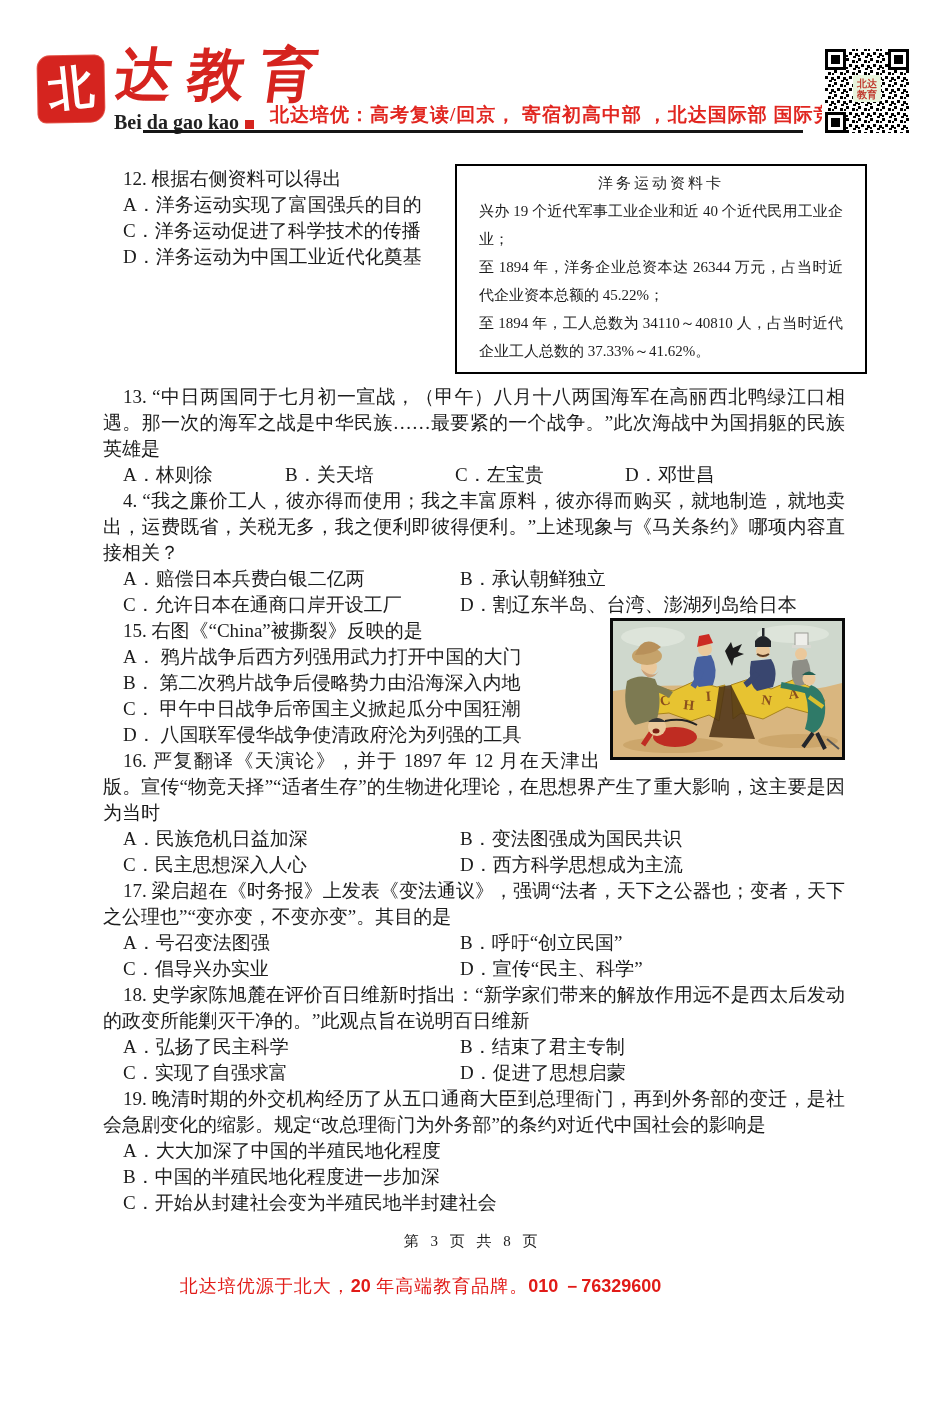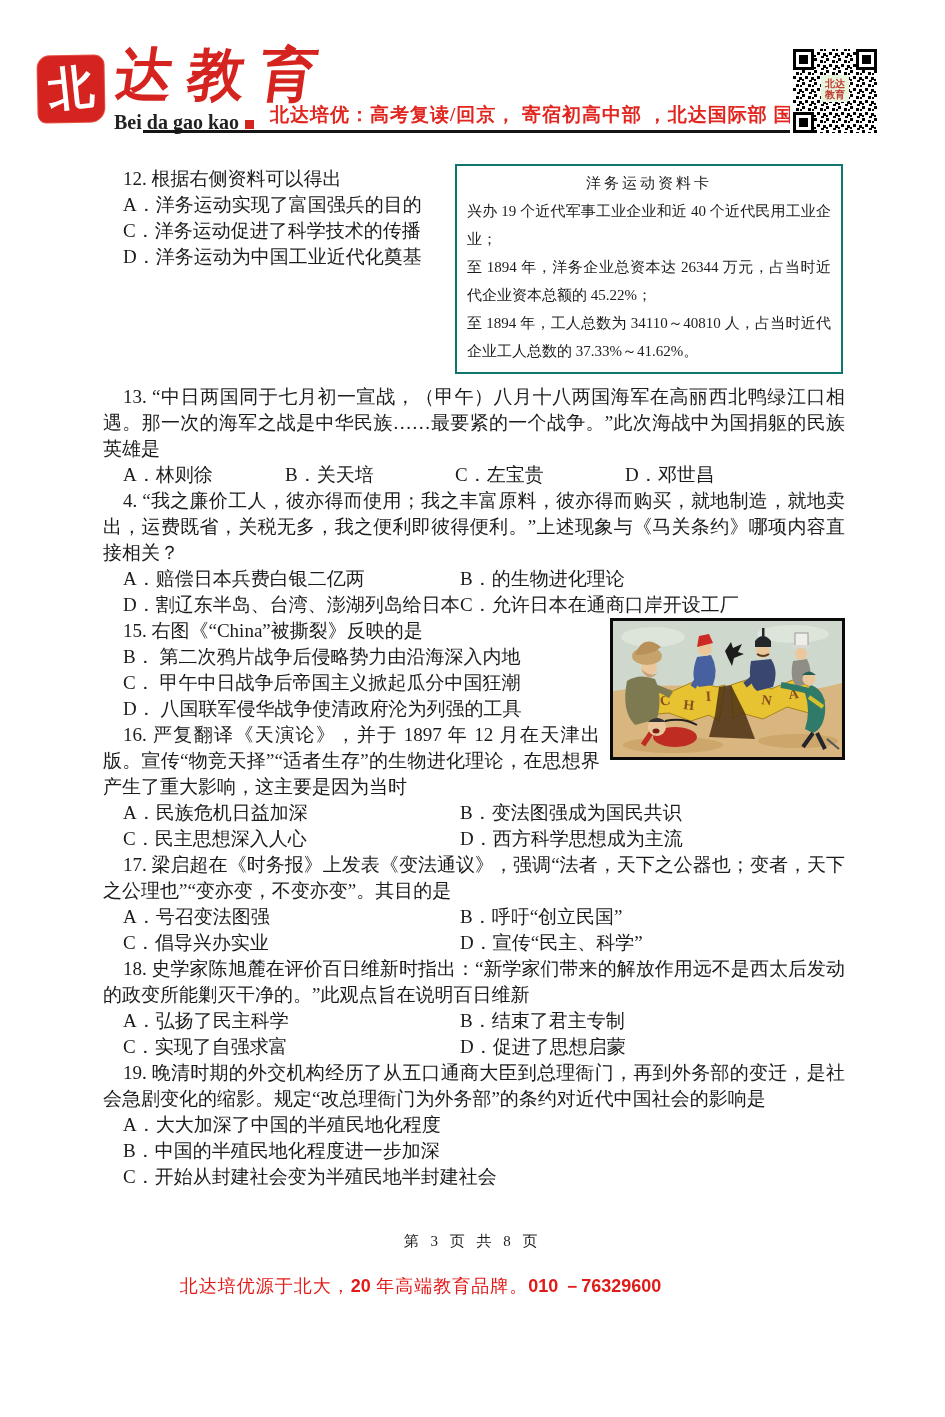--- a/index.html
+++ b/index.html
@@ -12,34 +12,34 @@
         border-radius:12px 9px 14px 8px;display:flex;align-items:center;justify-content:center;
         transform:rotate(-1deg);box-shadow:0 0 0 1px #e4564b;}
   .seal span{color:#fff;font-size:46px;font-weight:bold;line-height:1;transform:rotate(-5deg);}
   .brand{position:absolute;left:116px;top:46px;font-size:57px;font-weight:bold;color:#d5241f;
          letter-spacing:15px;line-height:1;transform:skewX(-8deg);white-space:nowrap;}
   .brand-sub{position:absolute;left:114px;top:111px;font-size:20px;font-weight:bold;color:#222;white-space:nowrap;}
   .brand-sub .sq{display:inline-block;width:9px;height:9px;background:#d5241f;margin-left:6px;}
   .slogan{position:absolute;left:270px;top:102px;font-size:19px;font-weight:bold;color:#e12620;
           letter-spacing:1px;white-space:nowrap;}
   .header-rule{position:absolute;left:143px;top:130px;width:660px;height:3px;background:#151515;}
-  .qr{position:absolute;left:790px;top:46px;width:90px;height:90px;}
+  .qr{position:absolute;left:822px;top:46px;width:90px;height:90px;}
 
   
   .content{position:absolute;left:103px;top:166px;width:742px;font-size:19px;line-height:26px;}
   p.stem{margin:0;text-indent:20px;text-align:justify;}
   .opts-single{padding-left:20px;}
   .opts-single div{white-space:nowrap;}
   .opts-row{display:grid;grid-template-columns:162px 170px 170px 1fr;padding-left:20px;}
   .opts-grid{display:grid;grid-template-columns:337px 1fr;padding-left:20px;}
   .q13m{margin-top:10px;}
 
   .q12row{display:flex;}
   .q12col{width:352px;flex:none;}
-  .card{flex:none;width:364px;border:2px solid #0f766e;padding:3px 10px 7px;font-size:15px;
+  .card{flex:none;width:364px;border:2px solid #000000;padding:3px 22px 7px;font-size:15px;
         line-height:28px;margin-top:-2px;align-self:flex-start;}
   .card-title{text-align:center;letter-spacing:3px;}
   .card p{margin:0;text-align:justify;}
 
   .cartoon{float:right;width:229px;height:136px;border:3px solid #0a0a0a;margin-left:10px;margin-bottom:6px;}
   .q1516:after{content:"";display:block;clear:both;}
 
   
   .page-info{position:absolute;left:0;top:1232px;width:945px;text-align:center;font-size:15px;
              letter-spacing:4px;color:#1c1c1c;}
@@ -126,23 +126,23 @@
         <div>B．关天培</div>
         <div>C．左宝贵</div>
         <div>D．邓世昌</div>
       </div>
     </div>
 
     <div>
       <p class="stem">4. “我之廉价工人，彼亦得而使用；我之丰富原料，彼亦得而购买，就地制造，就地卖出，运费既省，关税无多，我之便利即彼得便利。”上述现象与《马关条约》哪项内容直接相关？</p>
       <div class="opts-grid">
         <div>A．赔偿日本兵费白银二亿两</div>
-        <div>B．的生物进化理论</div>
+        <div>B．承认朝鲜独立</div>
+        <div>C．允许日本在通商口岸开设工厂</div>
         <div>D．割辽东半岛、台湾、澎湖列岛给日本</div>
-        <div>C．允许日本在通商口岸开设工厂</div>
       </div>
     </div>
 
     <div class="q1516">
       <div class="cartoon">
         <svg viewBox="0 0 229 136" width="229" height="136">
           <rect width="229" height="136" fill="#cfd8cd"></rect>
           <ellipse cx="40" cy="16" rx="32" ry="10" fill="#dde4da"></ellipse>
           <ellipse cx="180" cy="13" rx="36" ry="9" fill="#dde4da"></ellipse>
           <path d="M0,70 Q60,60 120,68 T229,62 L229,136 L0,136 Z" fill="#d9b67f"></path>
@@ -210,20 +210,21 @@
             <path d="M189,54 Q196,47 203,54Z" fill="#245f52"></path>
             <path d="M200,112 L190,126 M204,112 L212,128" stroke="#23262b" stroke-width="4"></path>
             <path d="M214,118 L226,128" stroke="#555" stroke-width="2"></path>
           </g>
         </svg>
       </div>
 
       <div>
         <p class="stem">15. 右图《“China”被撕裂》反映的是</p>
         <div class="opts-single">
+          <div>A． 鸦片战争后西方列强用武力打开中国的大门</div>
           <div>B． 第二次鸦片战争后侵略势力由沿海深入内地</div>
           <div>C． 甲午中日战争后帝国主义掀起瓜分中国狂潮</div>
           <div>D． 八国联军侵华战争使清政府沦为列强的工具</div>
         </div>
       </div>
 
       <div>
         <p class="stem">16. 严复翻译《天演论》，并于 1897 年 12 月在天津出版。宣传“物竞天择”“适者生存”的生物进化理论，在思想界产生了重大影响，这主要是因为当时</p>
         <div class="opts-grid">
           <div>A．民族危机日益加深</div>

